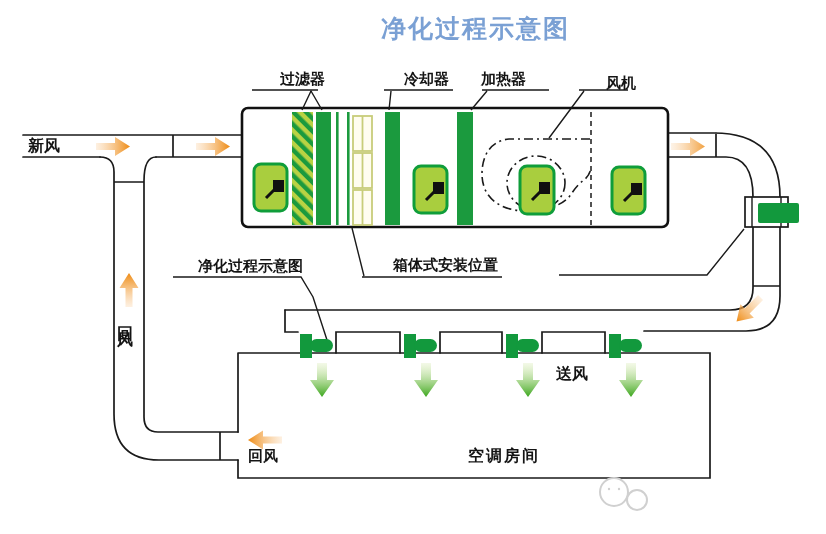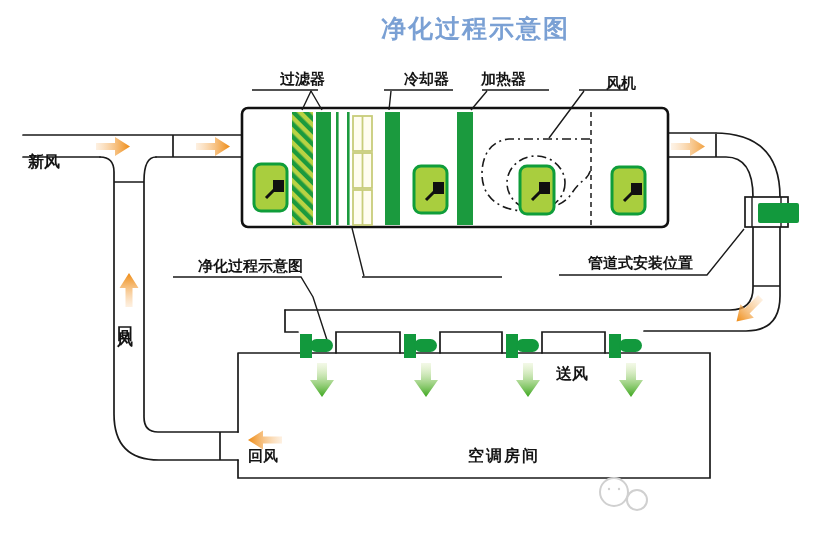--- a/index.html
+++ b/index.html
@@ -163,23 +163,23 @@
     </g>
   </svg>
 
   <div class="lbl title" style="left:250px;top:12px;width:320px;">净化过程示意图</div>
 
   <div class="lbl comp" style="left:245px;top:70px;width:80px;">过滤器</div>
   <div class="lbl comp" style="left:371px;top:70px;width:78px;">冷却器</div>
   <div class="lbl comp" style="left:448px;top:70px;width:78px;">加热器</div>
   <div class="lbl comp" style="left:570px;top:74px;width:66px;">风机</div>
 
-  <div class="lbl flow" style="left:28px;top:136px;margin-top:16px;">新风</div>
+  <div class="lbl flow" style="left:28px;top:136px;">新风</div>
   <div class="lbl flow vert" style="left:114px;top:314px;">回风</div>
 
   <div class="lbl comp" style="left:171px;top:257px;width:132px;">净化过程示意图</div>
-  <div class="lbl comp" style="left:561px;top:254px;width:132px;">管道式安装位置</div>
+  <div class="lbl comp" style="left:366px;top:256px;width:132px;">箱体式安装位置</div>
 
   <div class="lbl flow" style="left:556px;top:364px;">送风</div>
   <div class="lbl flow room-name" style="left:468px;top:446px;">空调房间</div>
   <div class="lbl small" style="left:248px;top:447px;">回风</div>
 
 </div>
 
 </body></html>

